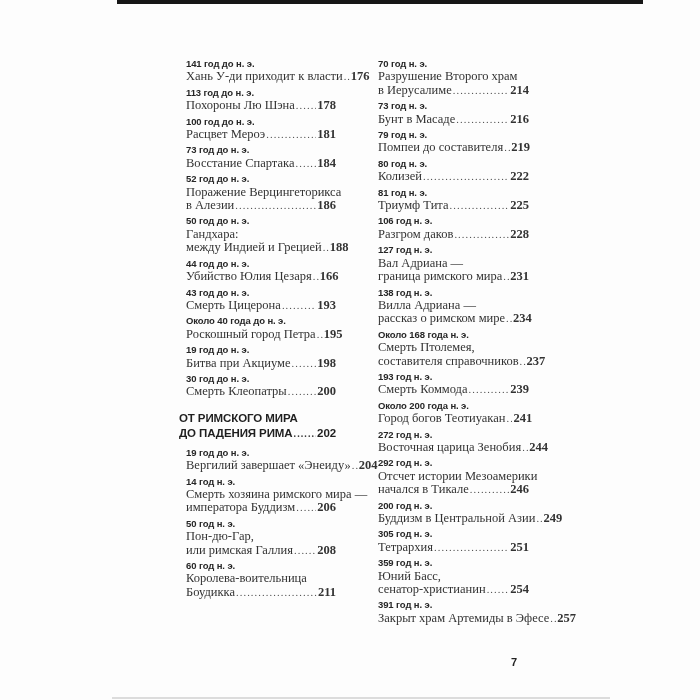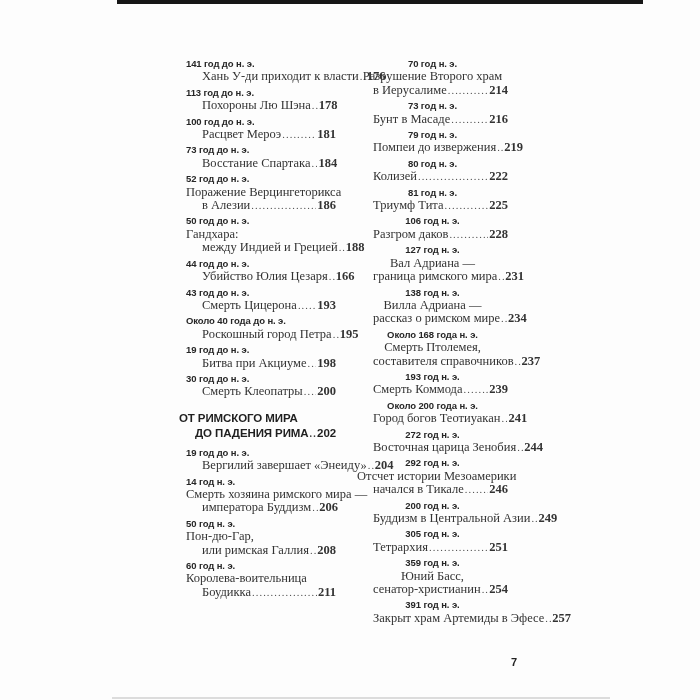--- a/index.html
+++ b/index.html
@@ -29,21 +29,21 @@
     top: 697px;
     width: 498px;
     height: 2px;
     background: #dcdcdc;
   }
   .toc-column {
     position: absolute;
     top: 57px;
   }
   .col-left  { left: 186px; width: 150px; }
-  .col-right { left: 357px; width: 151px; text-align: center; }
+  .col-right { left: 378px; width: 151px; }
 
   .toc-item + .toc-item { margin-top: 2px; }
 
   .entry-date {
     font-family: "Liberation Sans", sans-serif;
     font-weight: bold;
     font-size: 9.5px;
     letter-spacing: -0.1px;
     color: #262626;
     line-height: 13.4px;
@@ -53,21 +53,21 @@
     font-family: "Liberation Serif", serif;
     font-size: 12.5px;
     color: #333333;
     line-height: 13.4px;
     white-space: nowrap;
   }
   .last-line {
     display: flex;
     align-items: baseline;
   }
-  .last-line .text { white-space: nowrap; margin-left: 16px; }
+  .last-line .text { white-space: nowrap; }
   .dot-leader {
     flex: 1;
     overflow: hidden;
     white-space: nowrap;
     margin: 0 1px;
     color: #4a4a4a;
     font-family: "Liberation Serif", serif;
     font-size: 10.5px;
     letter-spacing: 1.1px;
     min-width: 6px;
@@ -267,21 +267,21 @@
         <div class="entry-date">73 год н. э.</div>
         <div class="title-line last-line">
           <span class="text">Бунт в Масаде</span>
           <span class="dot-leader"></span>
           <span class="page-num">216</span>
         </div>
       </div>
       <div class="toc-item">
         <div class="entry-date">79 год н. э.</div>
         <div class="title-line last-line">
-          <span class="text">Помпеи до извержения</span>
+          <span class="text">Помпеи до составителя</span>
           <span class="dot-leader"></span>
           <span class="page-num">219</span>
         </div>
       </div>
       <div class="toc-item">
         <div class="entry-date">80 год н. э.</div>
         <div class="title-line last-line">
           <span class="text">Колизей</span>
           <span class="dot-leader"></span>
           <span class="page-num">222</span>

